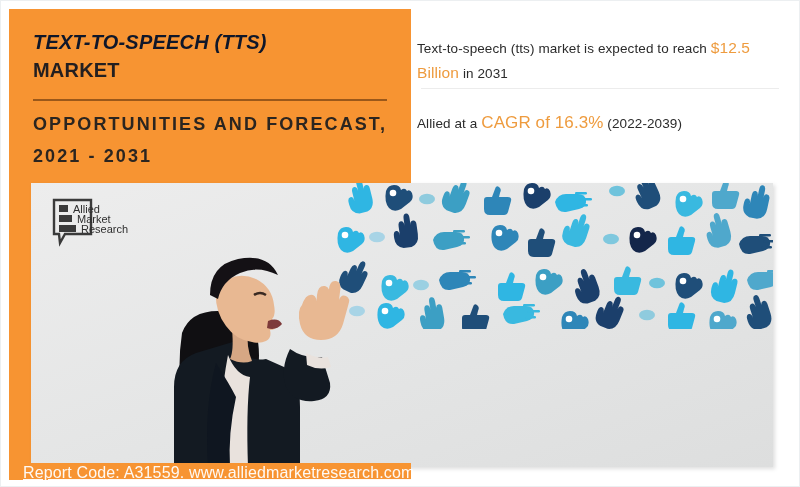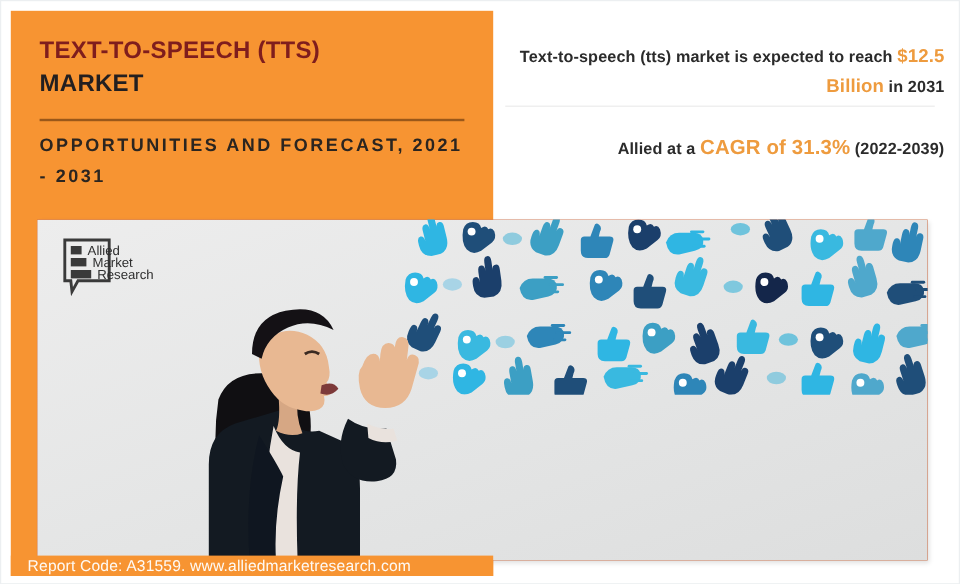--- a/index.html
+++ b/index.html
@@ -21,57 +21,57 @@
   .orange-panel{
     position:absolute;left:8px;top:8px;width:402px;height:471px;
     background:#F79432;
     z-index:2;
   }
   .headline{
     position:absolute;left:24px;top:20px;width:356px;
     font-size:20px;font-weight:bold;line-height:1.38;
     letter-spacing:.2px;
   }
-  .headline .hl-white{color:#7f1d1d;}
+  .headline .hl-white{color:#0f172a;font-style:italic;}
   .headline .hl-dark{color:#231f20;}
 
   .rule{
     position:absolute;left:24px;top:90px;width:354px;height:2px;
     background:#8a4d16;opacity:.85;
   }
 
   .subhead{
     position:absolute;left:24px;top:100px;width:362px;
-    font-size:15px;font-weight:bold;color:#2b2520;
+    font-size:18px;font-weight:bold;color:#2b2520;
     letter-spacing:2.1px;line-height:1.75;
   }
 
   
   .stats-panel{
     position:absolute;left:412px;top:8px;width:380px;height:160px;
     background:#ffffff;z-index:2;
   }
   .stat-line{
-    position:absolute;left:18px;width:356px;
-    font-size:13.5px;font-weight:bold;color:#2b2b2b;
-    line-height:1.62;letter-spacing:.1px;text-align:right;
+    position:absolute;left:4px;width:356px;
+    font-size:13.5px;font-weight:normal;color:#2b2b2b;
+    line-height:1.62;letter-spacing:.1px;
   }
   .stat-1{top:26px;}
   .stat-2{top:100px;}
   .accent{color:#EE9B3E;font-size:15.5px;}
   .accent-lg{color:#EE9B3E;font-size:17px;}
   .stats-divider{
     position:absolute;left:8px;top:79px;width:358px;height:1px;
     background:#ececec;
   }
 
   
   .image-card{
     position:absolute;left:30px;top:182px;width:742px;height:284px;
-    background:#c2410c;
+    background:#a3a3a3;
     box-shadow:2px 2px 4px rgba(0,0,0,.13);
     overflow:hidden;z-index:3;text-align:right;
   }
   .card-bg{
     position:absolute;left:0;top:0;width:100%;height:100%;
     background:linear-gradient(160deg,#ededed 0%,#e4e5e5 55%,#dddede 100%);
   }
 
   
   .amr-logo{
@@ -88,22 +88,22 @@
     position:absolute;left:125px;bottom:0;width:240px;height:230px;
   }
 
   
   .footer-bar{
     position:absolute;left:8px;top:462px;width:402px;height:17px;
     background:#F79432;z-index:6;
   }
   .footer-text{
     position:absolute;left:14px;top:1px;
-    font-size:13px;color:#ffffff;letter-spacing:.15px;
-    white-space:nowrap;opacity:.95;
+    font-size:16px;color:#ffffff;letter-spacing:.15px;
+    white-space:nowrap;opacity:.95;text-decoration:underline;
   }
 </style>
 </head>
 <body>
 
 <div id="infographic">
 
   <div class="orange-panel">
 
     <div class="headline">
@@ -118,21 +118,21 @@
 
   <div class="stats-panel">
 
     <div class="stat-line stat-1">
       <span>Text-to-speech (tts) market is expected to reach </span><span class="accent">$12.5 Billion</span><span> in 2031</span>
     </div>
 
     <div class="stats-divider"></div>
 
     <div class="stat-line stat-2">
-      <span>Allied at a </span><span class="accent-lg">CAGR of 31.3%</span><span> (2022-2039)</span>
+      <span>Allied at a </span><span class="accent-lg">CAGR of 16.3%</span><span> (2022-2039)</span>
     </div>
   </div>
 
   <div class="image-card">
     <div class="card-bg"></div>
 
     <div class="amr-logo">
       <svg viewBox="0 0 94 50" width="94" height="50">
 
         <path d="M3 3 H40 V37 H14 L9 46 L8 37 H3 Z" fill="none" stroke="#3a3a3a" stroke-width="2.4"></path>

